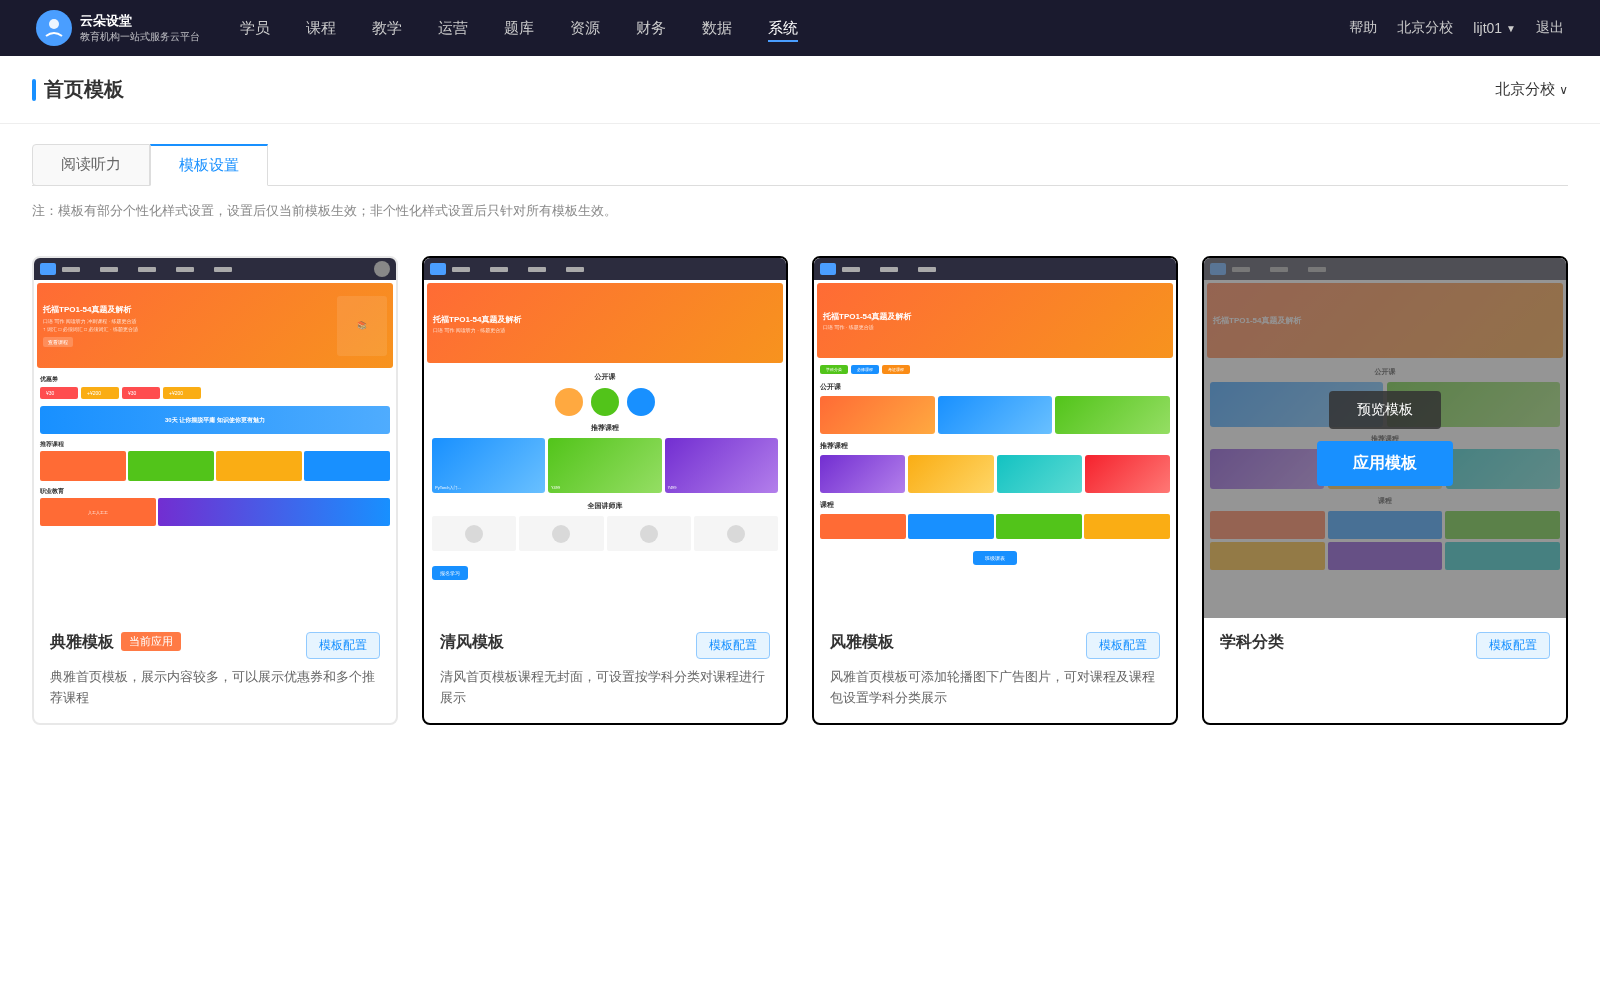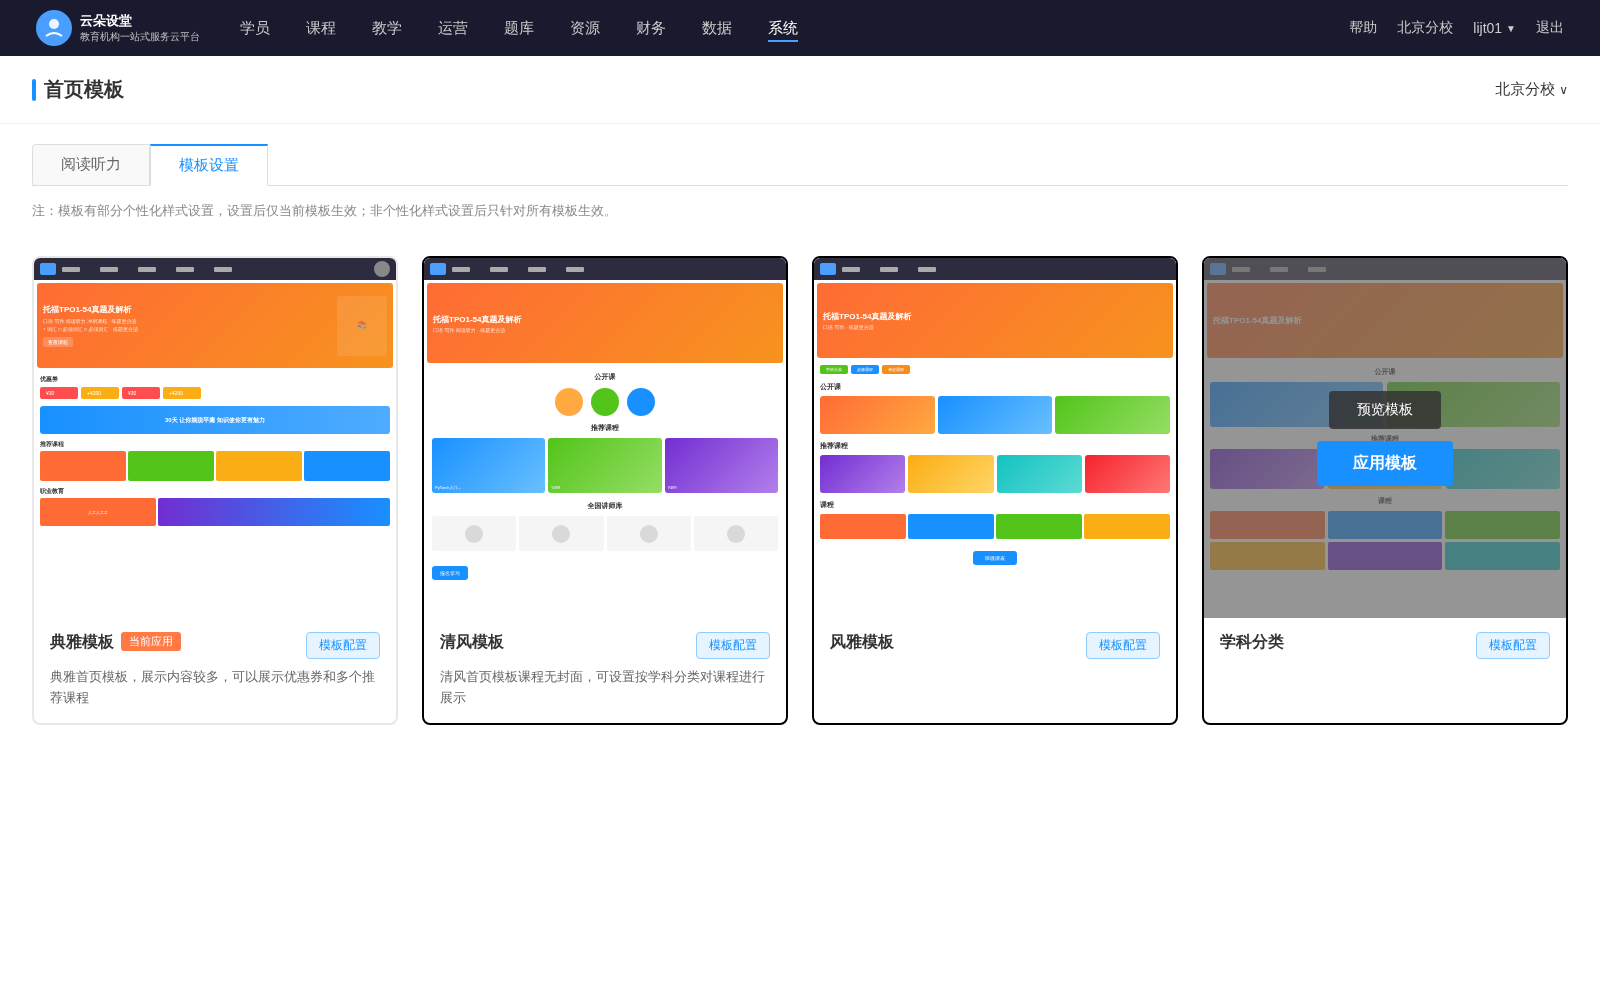--- a/index.html
+++ b/index.html
@@ -295,20 +295,21 @@
         </div>
         <div style="padding:5px 6px;text-align:center;">
           <div style="background:#1890ff;color:white;font-size:5px;padding:4px 12px;border-radius:3px;display:inline-block;">班级课表</div>
         </div>
       </div>
       <div class="template-info">
         <div class="template-name-row">
           <span class="template-name">风雅模板</span>
           <button class="btn-config">模板配置</button>
         </div>
+        <div class="template-desc">风雅首页模板可添加轮播图下广告图片，可对课程及课程包设置学科分类展示</div>
       </div>
     </div>
 
     <div class="template-card">
       <div class="template-preview" style="position:relative;height:360px;overflow:hidden;">
 
         <div style="opacity:0.55;background:white;height:100%;">
           <div style="background:#2c2c3e;height:22px;display:flex;align-items:center;padding:0 6px;gap:6px;">
             <div style="width:16px;height:12px;background:#4a9eff;border-radius:2px;"></div>
             <div style="display:flex;gap:20px;flex:1;">

